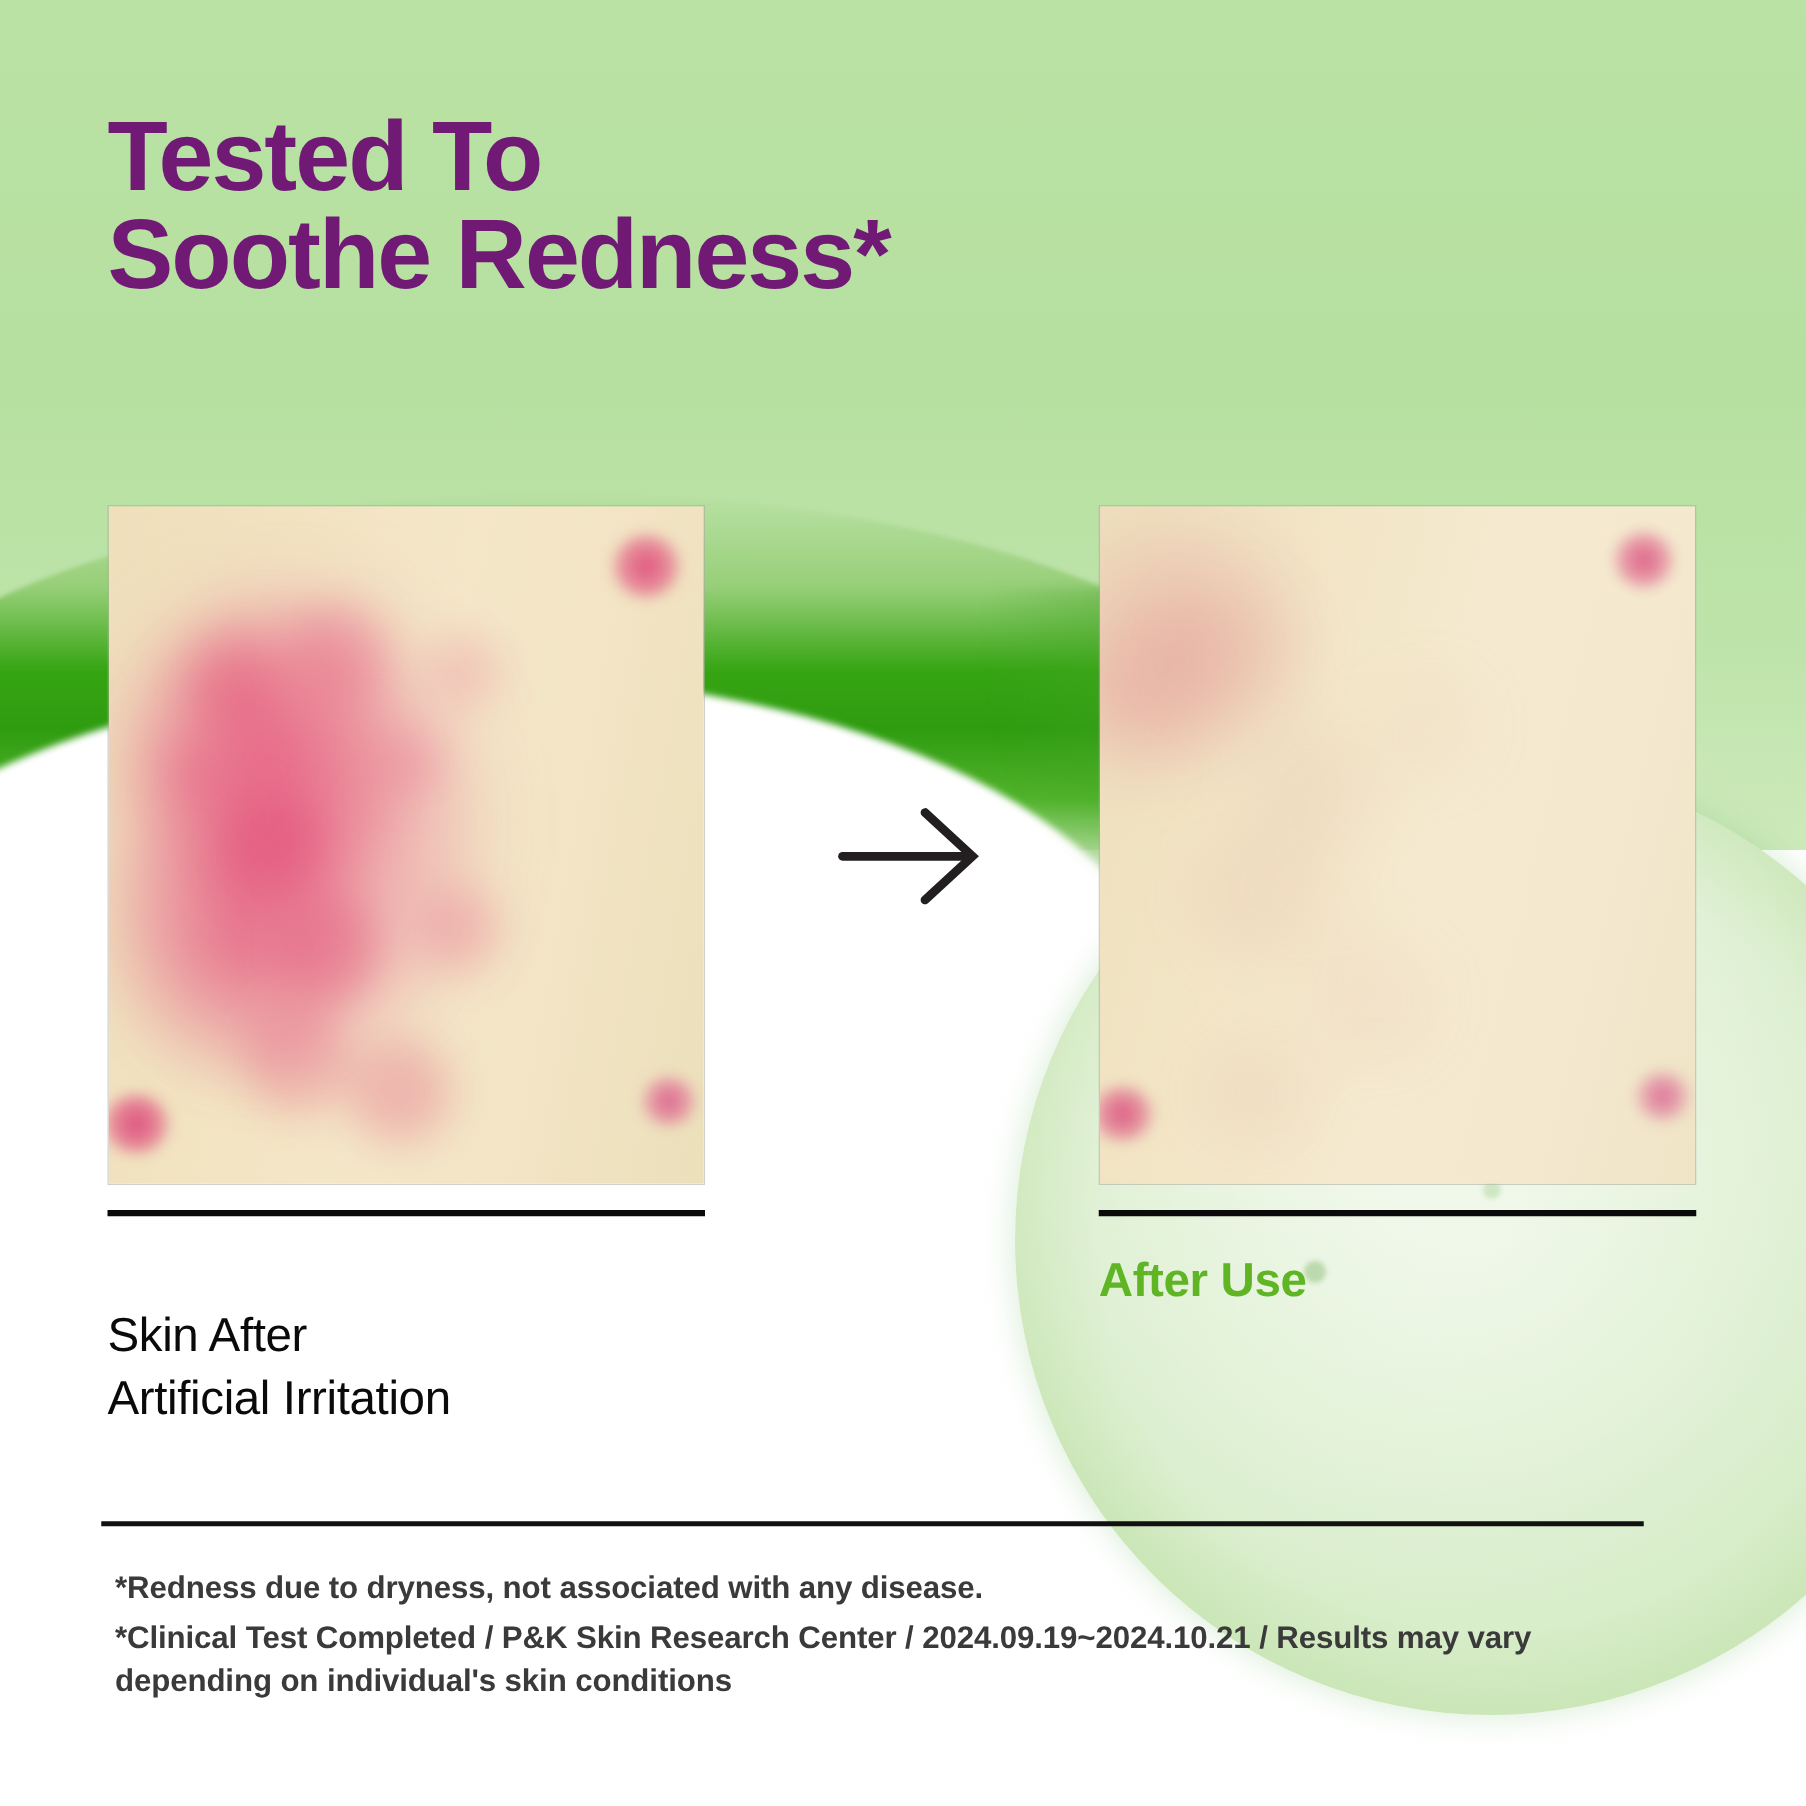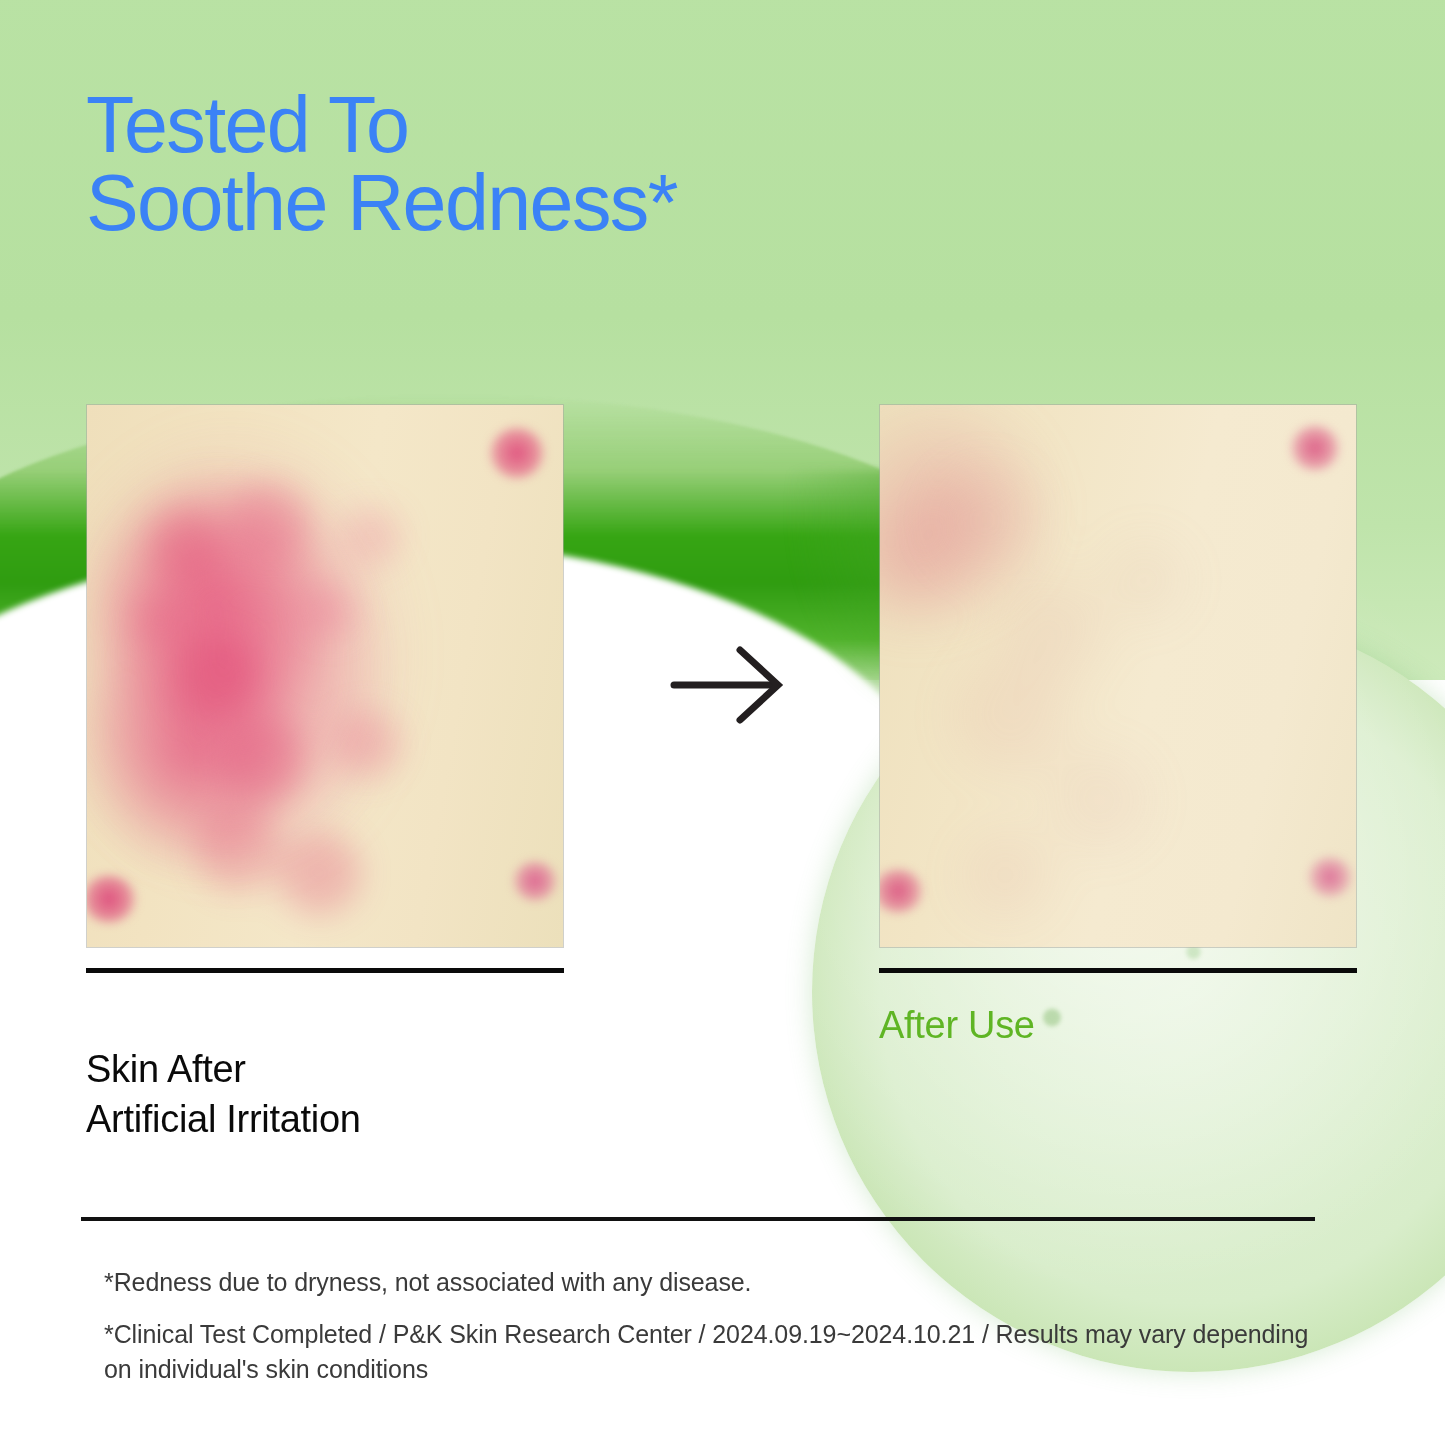--- a/index.html
+++ b/index.html
@@ -188,23 +188,23 @@
   }
 
   
   .headline {
     position: absolute;
     left: 86px;
     top: 86px;
     width: 900px;
     font-size: 79px;
     line-height: 0.99;
-    font-weight: 400;
+    font-weight: 700;
     letter-spacing: -1.6px;
-    color: #3b82f6;
+    color: #701a75;
     white-space: pre-line;
   }
 
   
   .photo {
     position: absolute;
     overflow: hidden;
     border: 1px solid rgba(170,170,160,0.55);
     box-sizing: border-box;
   }
@@ -332,42 +332,42 @@
 
   .caption {
     position: absolute;
     font-size: 38px;
     line-height: 1.32;
     font-weight: 400;
     letter-spacing: -0.3px;
     white-space: pre-line;
   }
   .caption-left  { left: 86px;  top: 1000px; width: 560px; color: #0a0a0a; margin-top: 44px; }
-  .caption-right { left: 879px; top: 1000px; width: 520px; color: #5fb524; font-weight: 400; }
+  .caption-right { left: 879px; top: 1000px; width: 520px; color: #5fb524; font-weight: 700; }
 
   
   .bottom-rule {
     position: absolute;
     left: 81px;
     top: 1217px;
     width: 1234px;
     height: 4px;
     background: #111111;
   }
   .footnotes {
     position: absolute;
     left: 88px;
     top: 1249px;
     width: 1270px;
     font-size: 25px;
     line-height: 1.42;
     color: #3a3a3a;
     letter-spacing: -0.1px;
   }
-  .footnotes p { margin: 16px; }
+  .footnotes p { margin: 4px; font-weight: bold; }
 </style>
 </head>
 <body>
 
 <div id="poster">
 
   <div class="bg-layer">
     <div class="gel-top">
       <div class="speckles"></div>
       <div class="speckles s2"></div>

